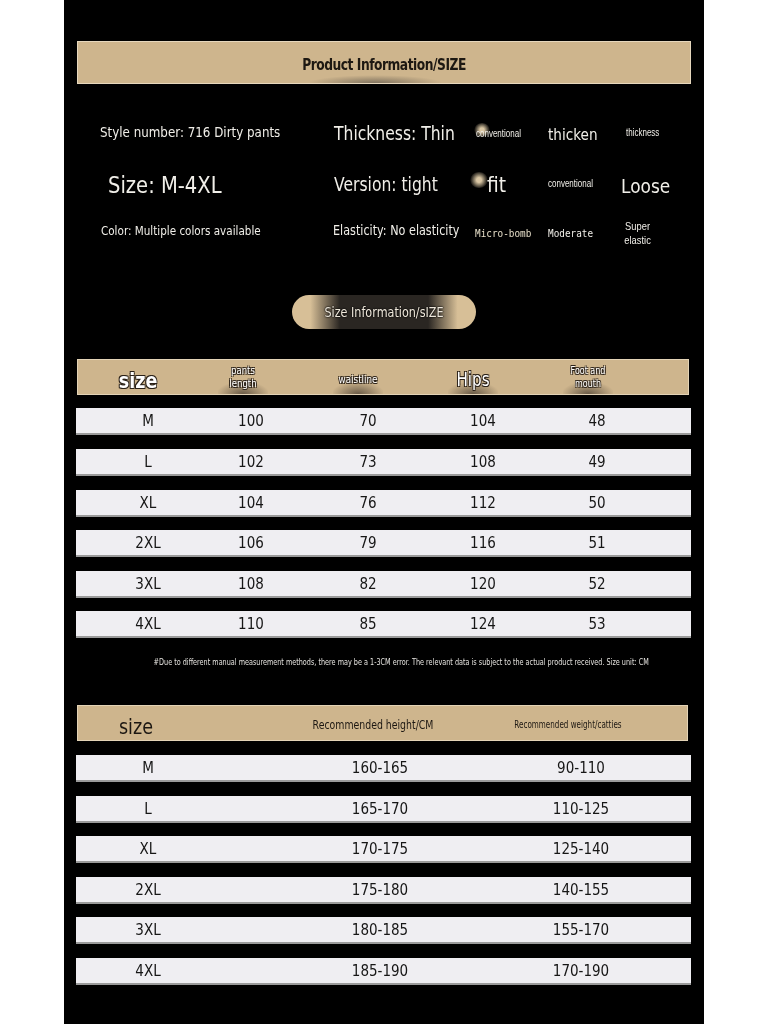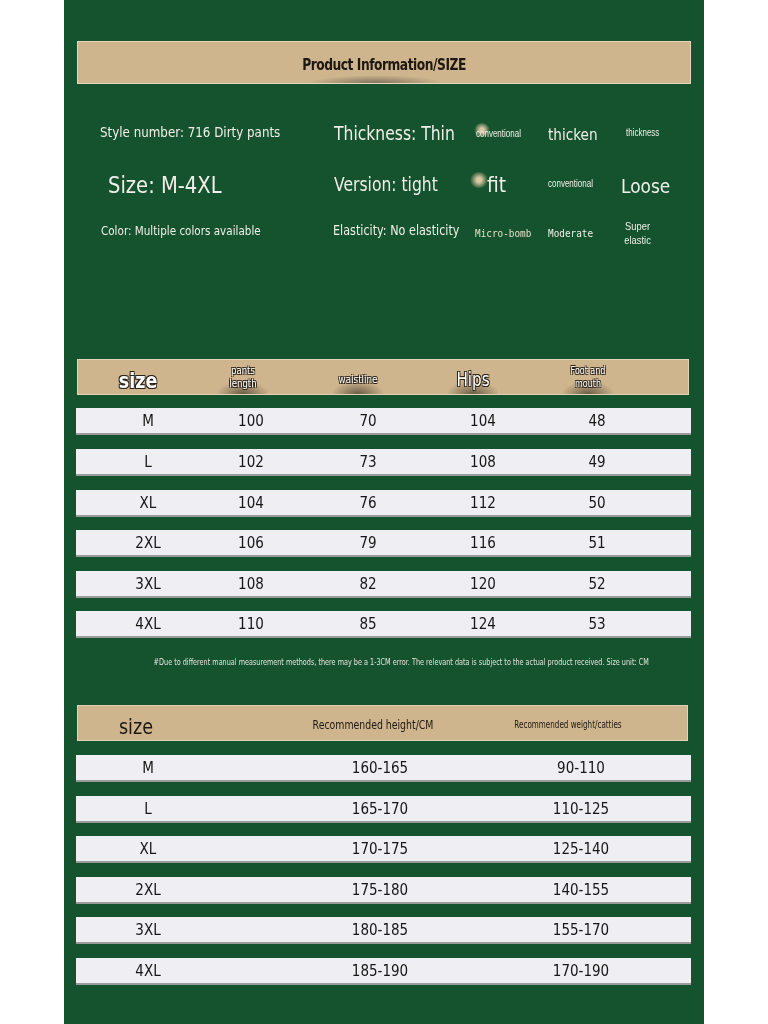--- a/index.html
+++ b/index.html
@@ -1,18 +1,18 @@
 <!DOCTYPE html>
 <html><head>
 <meta charset="utf-8">
 <style>
   html, body { margin: 0; padding: 0; background: #ffffff; }
   body { width: 768px; height: 1024px; position: relative; overflow: hidden;
          font-family: "Liberation Sans", "DejaVu Sans", sans-serif; }
-  .panel { position: absolute; left: 64px; top: 0; width: 640px; height: 1024px; background: #14532d; }
+  .panel { position: absolute; left: 64px; top: 0; width: 640px; height: 1024px; background: #000000; }
   .abs { position: absolute; }
   .banner { position: absolute; left: 13px; top: 41px; width: 614px; height: 43px;
             background: #ceb58d; border: 1px solid #e6d7bd; box-sizing: border-box; }
   .banner .bt { position: absolute; left: 0; right: 0; top: 14px; text-align: center;
                 font-family: "DejaVu Sans", sans-serif; font-weight: bold; font-size: 15px;
                 color: #1d1812; letter-spacing: -0.6px; transform: scaleX(0.82); }
   .banner .shadow { position: absolute; left: 230px; width: 135px; bottom: 0; height: 8px;
                     background: radial-gradient(ellipse at 50% 100%, rgba(120,108,90,0.9), rgba(120,108,90,0) 70%); }
   .w { color: #f1efe9; white-space: nowrap; }
   .pill { position: absolute; left: 228px; top: 295px; width: 184px; height: 34px; border-radius: 17px;
@@ -56,20 +56,23 @@
   <div class="abs" style="left:406px;top:172px;width:18px;height:16px;border-radius:50%;background:radial-gradient(circle,#d9c6a3 20%,rgba(217,198,163,0) 75%);"></div>
   <div class="abs w" style="left:423px;top:172px;font-size:22px;font-family:'DejaVu Sans',sans-serif;transform:scaleX(0.85);transform-origin:left;">fit</div>
   <div class="abs w" style="left:484px;top:178px;font-size:10px;transform:scaleX(0.8);transform-origin:left;">conventional</div>
   <div class="abs w" style="left:557px;top:174px;font-size:20px;font-family:'DejaVu Sans',sans-serif;transform:scaleX(0.85);transform-origin:left;">Loose</div>
 
   <div class="abs w" style="left:269px;top:222px;font-size:14px;font-family:'DejaVu Sans',sans-serif;transform:scaleX(0.8);transform-origin:left;">Elasticity: No elasticity</div>
   <div class="abs w" style="left:411px;top:227px;font-size:11px;font-family:'DejaVu Sans Mono',monospace;transform:scaleX(0.85);transform-origin:left;color:#e7dfc9;">Micro-bomb</div>
   <div class="abs w" style="left:484px;top:227px;font-size:11px;font-family:'DejaVu Sans Mono',monospace;transform:scaleX(0.85);transform-origin:left;">Moderate</div>
   <div class="abs w" style="left:560px;top:219px;width:32px;font-size:11px;white-space:normal;text-align:center;line-height:14px;transform:scaleX(0.85);transform-origin:left;">Super elastic</div>
 
+  <div class="pill">
+    <div class="pt">Size Information/sIZE</div>
+  </div>
 
   <div class="thead" style="top:359px;">
     <div class="mound" style="left:140px;width:50px;"></div>
     <div class="mound" style="left:255px;width:50px;"></div>
     <div class="mound" style="left:370px;width:50px;"></div>
     <div class="mound" style="left:485px;width:50px;"></div>
     <div class="hcell" style="left:30px;top:8px;width:60px;font-size:22px;font-weight:bold;transform:scaleX(0.8);">size</div>
     <div class="hcell" style="left:143px;top:4px;width:44px;font-size:10px;line-height:13px;white-space:normal;transform:scaleX(0.85);">pants length</div>
     <div class="hcell" style="left:240px;top:13px;width:80px;font-size:11px;transform:scaleX(0.8);">waistline</div>
     <div class="hcell" style="left:360px;top:8px;width:70px;font-size:19px;transform:scaleX(0.8);">Hips</div>

